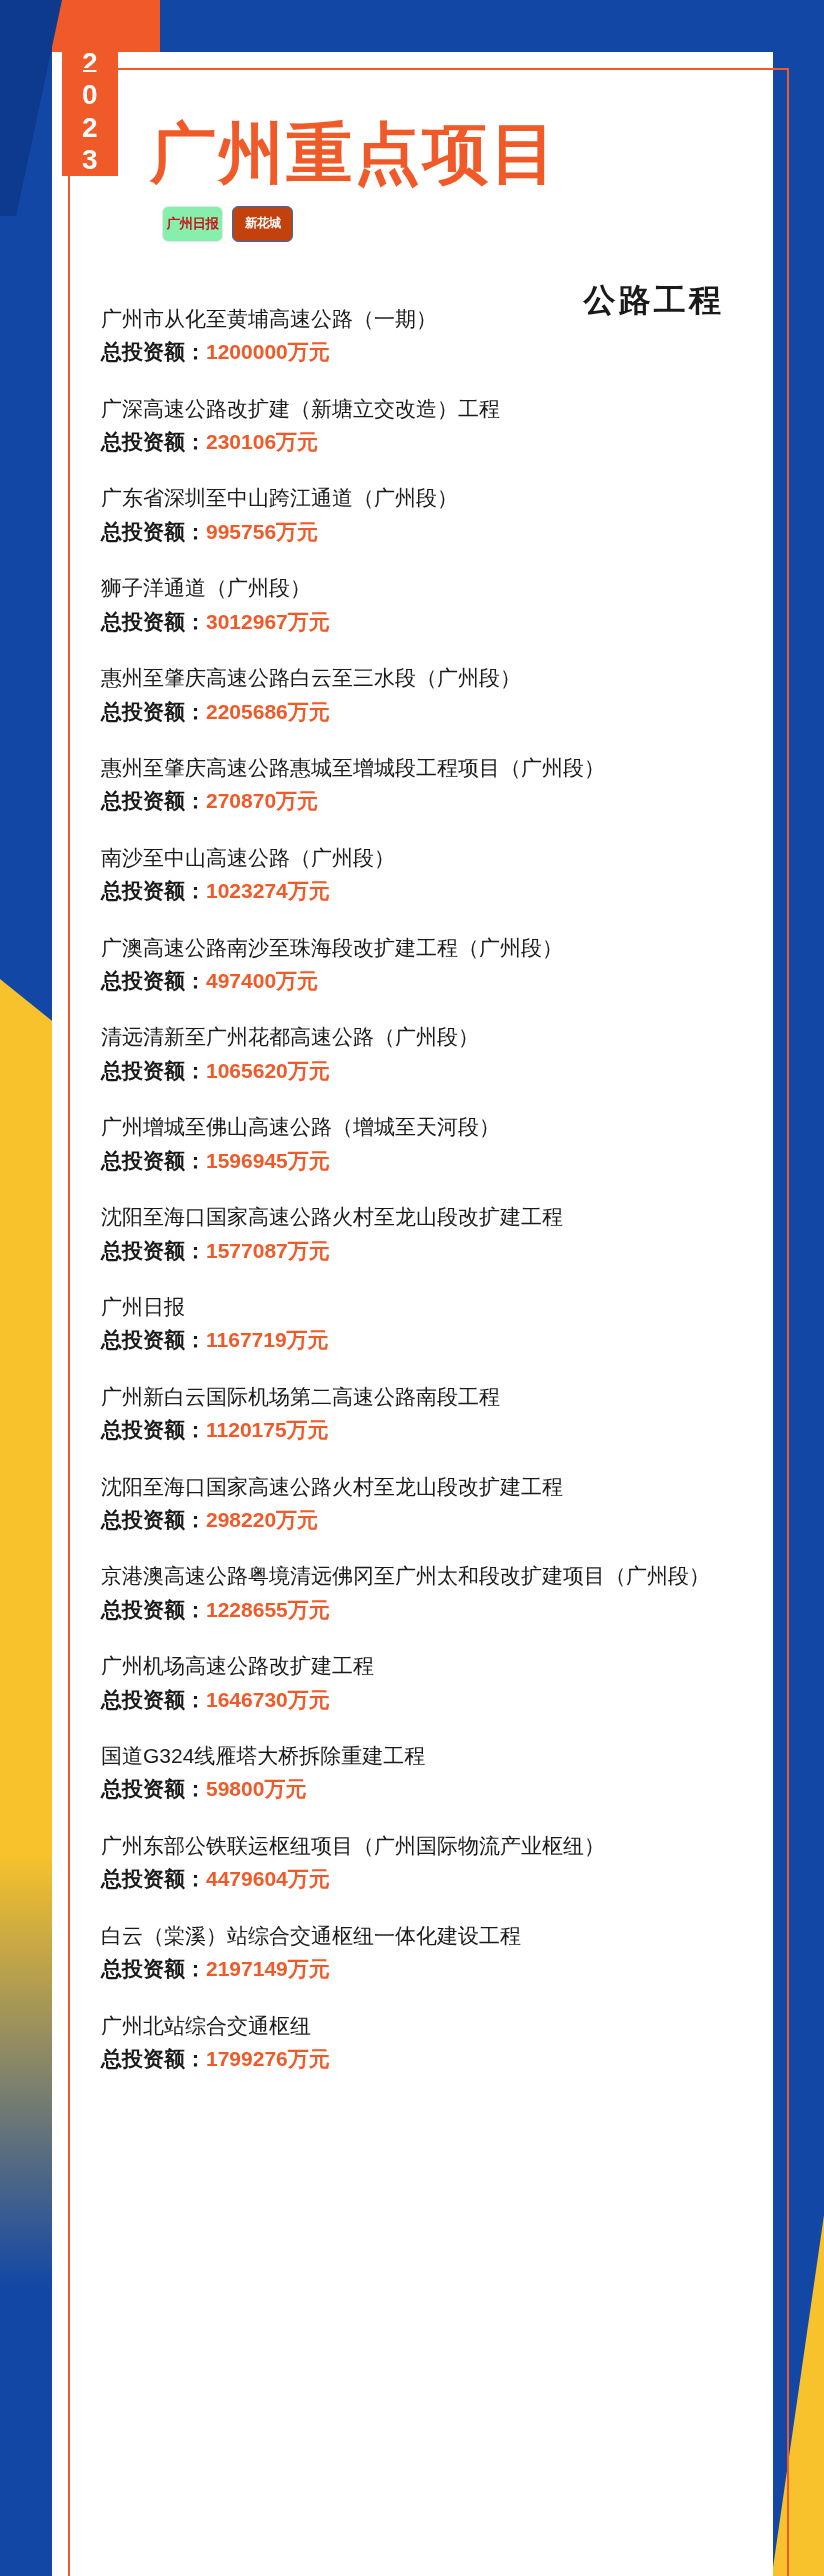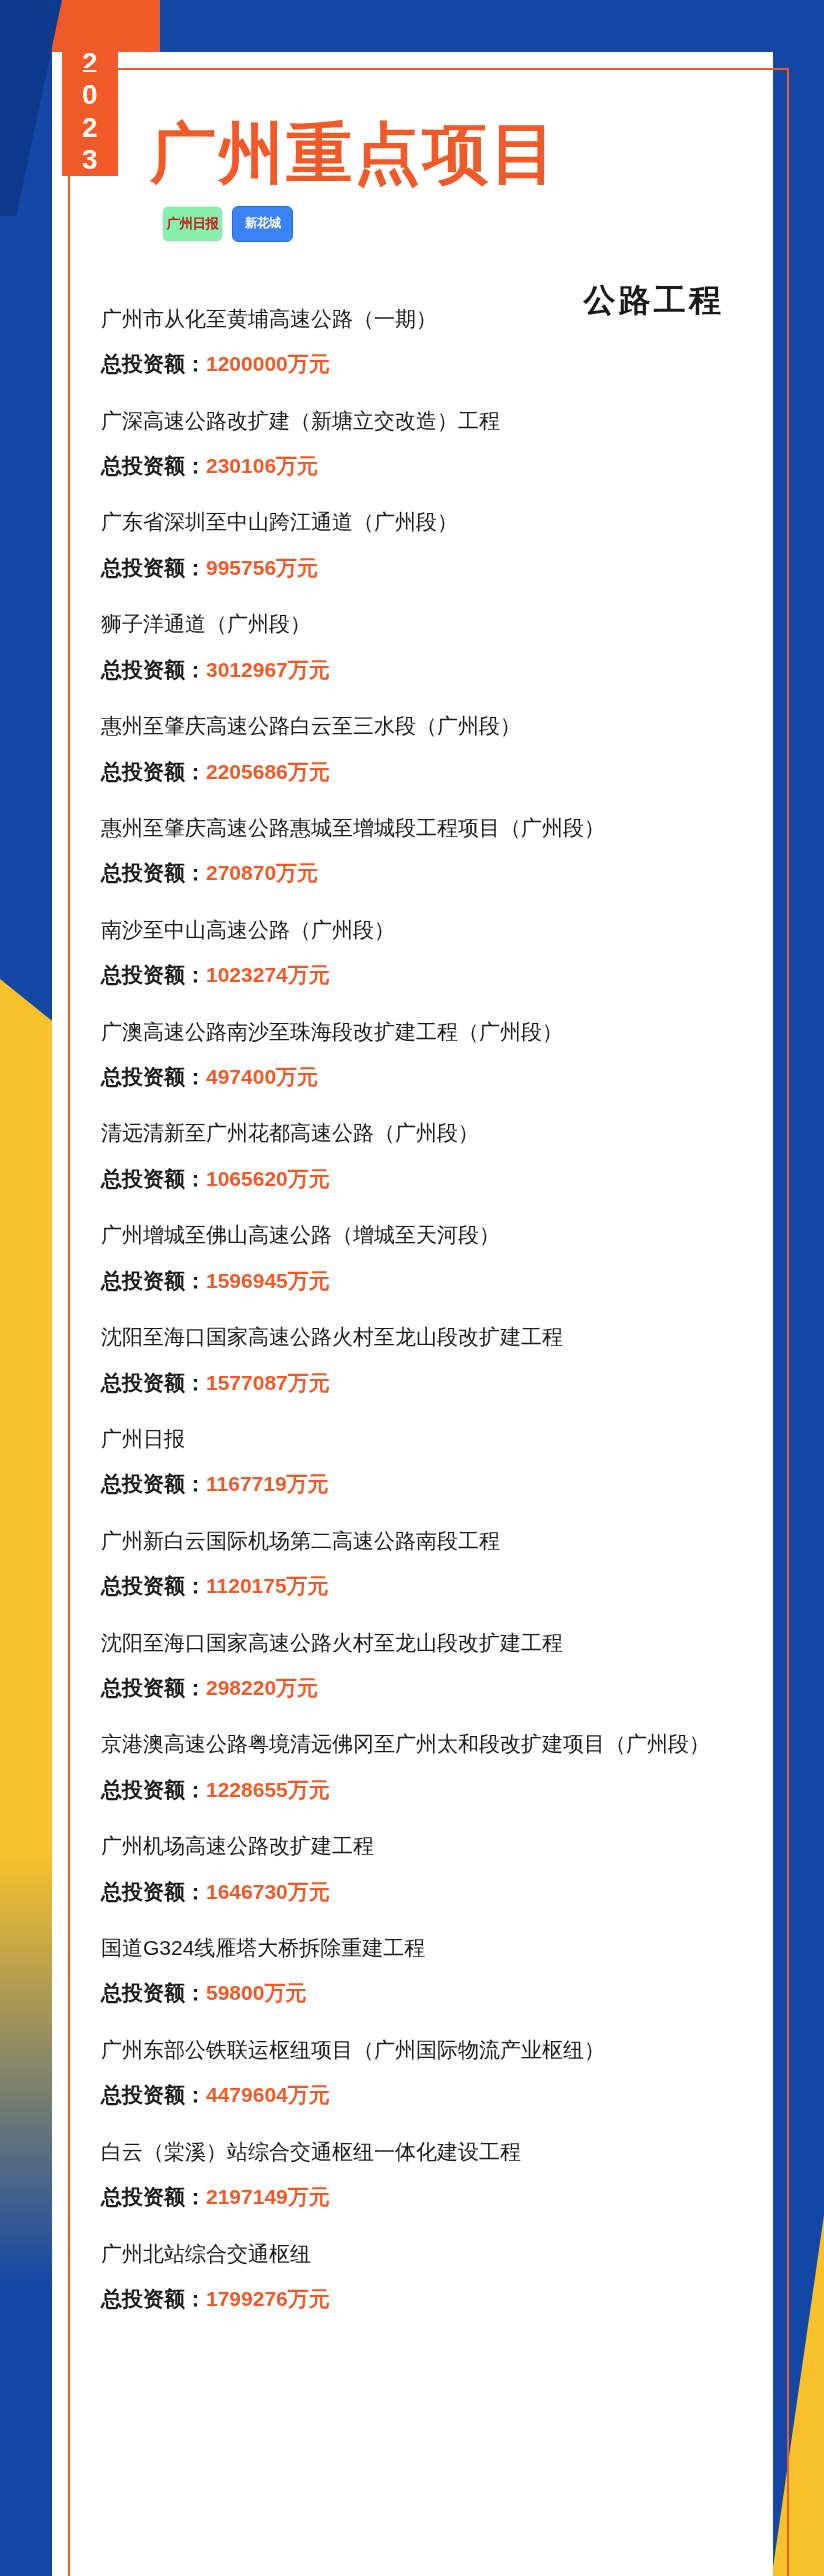--- a/index.html
+++ b/index.html
@@ -129,21 +129,21 @@
     border-color: #e8e8e8;
     margin-left: 12px;
   }
   .logo-text-red {
     color: #c8161d;
     font-size: 13.4px;
     font-weight: bold;
     letter-spacing: -0.5px;
   }
   .logo-box.blue {
-    background: #3b82f6;
+    background: #c2410c;
     border-color: #1a6fd4;
   }
   .logo-text-white {
     color: #ffffff;
     font-size: 12.4px;
     font-weight: bold;
     letter-spacing: -0.5px;
   }
   .subtitle {
     position: absolute;
@@ -164,21 +164,21 @@
     margin-bottom: 27px;
   }
   .item-name {
     color: #1a1a1a;
     font-size: 21px;
     line-height: 1.45;
     letter-spacing: 0px;
     font-weight: 500;
   }
   .item-amount {
-    margin-top: 15px;
+    margin-top: 3px;
     font-size: 21px;
     line-height: 1.4;
     font-weight: bold;
     color: #1a1a1a;
   }
   .amount-label { color: #1a1a1a; font-weight: bold; }
   .amount-value { color: #f05a28; font-weight: bold; }
 </style>
 </head>
 <body>

